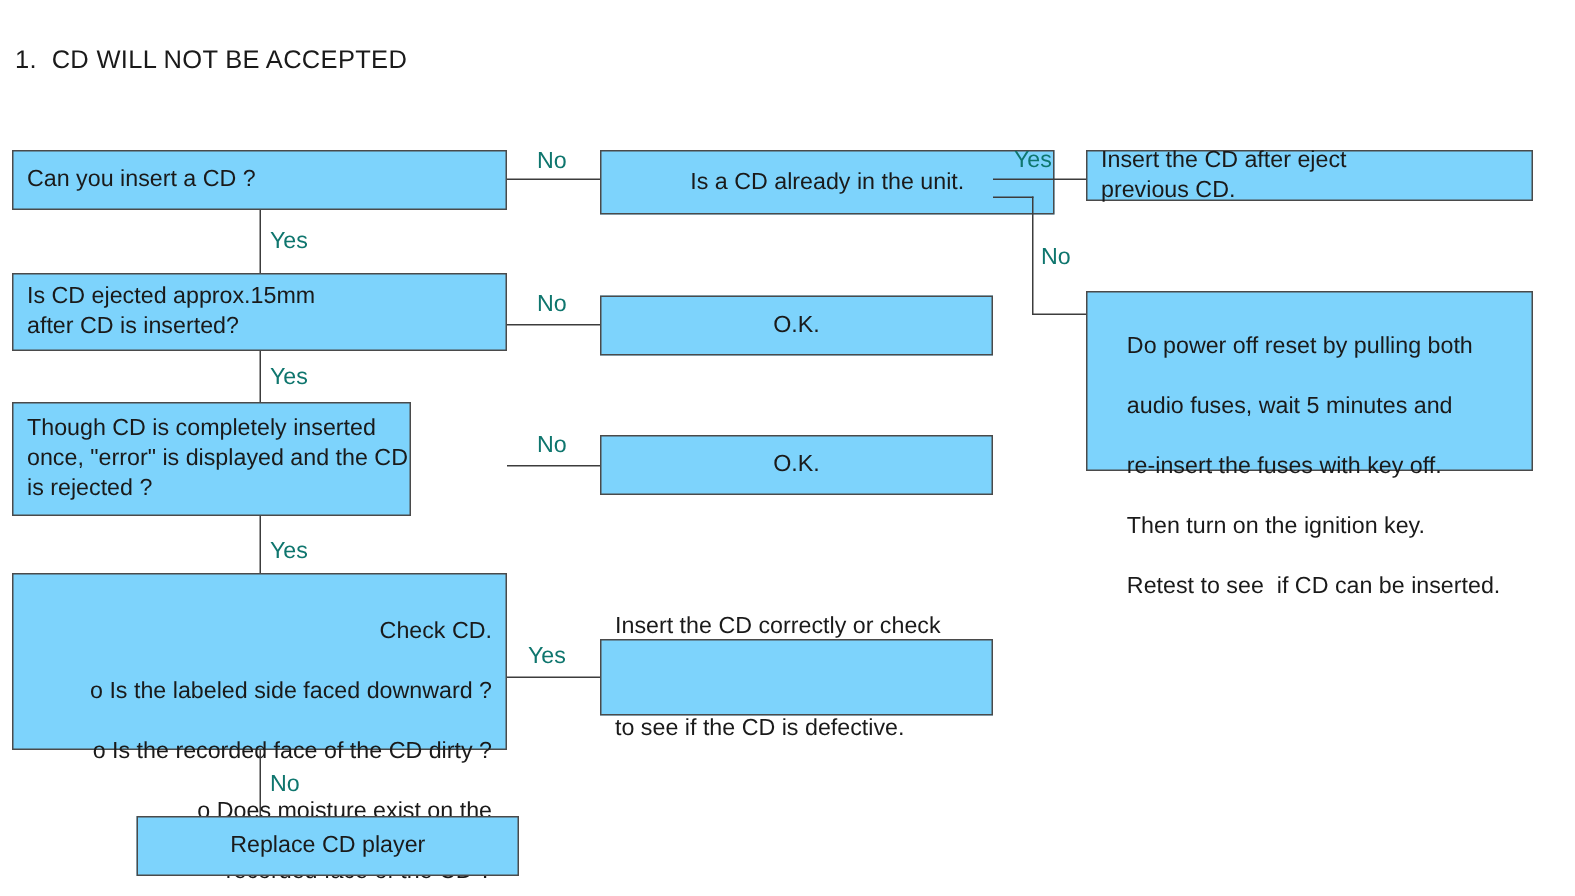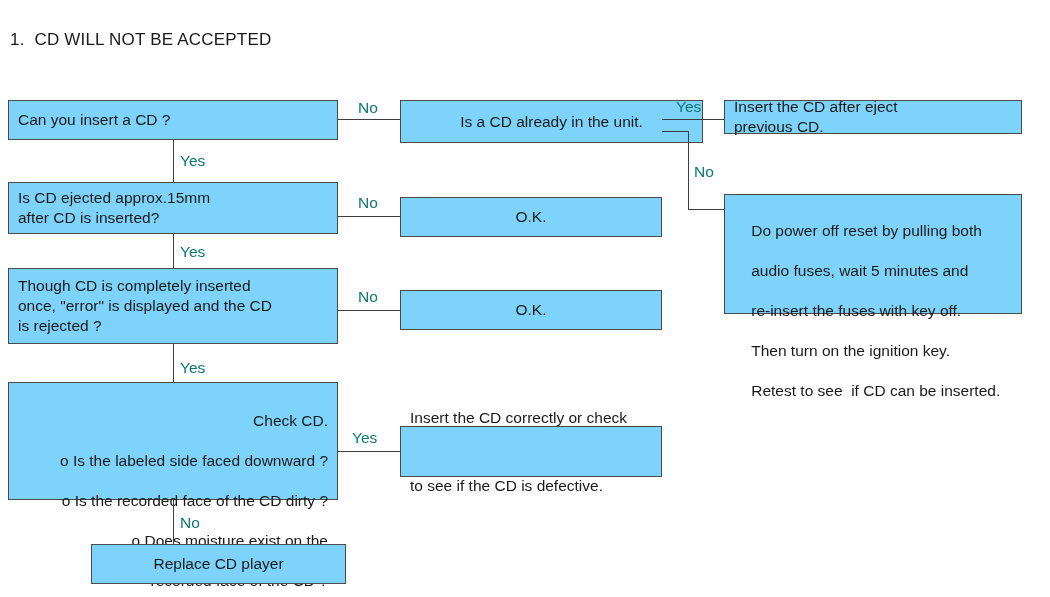--- a/index.html
+++ b/index.html
@@ -125,21 +125,21 @@
   <div class="edge-h" style="left:338px; top:216px; width:62px;"></div>
   <div class="edge-label" style="left:358px; top:194px;">No</div>
 
   <div class="edge-v" style="left:173px; top:234px; height:34px;"></div>
   <div class="edge-label" style="left:180px; top:243px;">Yes</div>
 
   <div class="node center" style="left:400px; top:197px; width:262px; height:40px;">
     <span class="line">O.K.</span>
   </div>
 
-  <div class="node vcenter" style="left:8px; top:268px; width:330px; height:76px;">
+  <div class="node vcenter" style="left:8px; top:268px; width:266px; height:76px;">
     <span class="line">Though CD is completely inserted</span>
     <span class="line">once, "error" is displayed and the CD</span>
     <span class="line">is rejected ?</span>
   </div>
 
   <div class="edge-h" style="left:338px; top:310px; width:62px;"></div>
   <div class="edge-label" style="left:358px; top:288px;">No</div>
 
   <div class="edge-v" style="left:173px; top:344px; height:38px;"></div>
   <div class="edge-label" style="left:180px; top:359px;">Yes</div>

